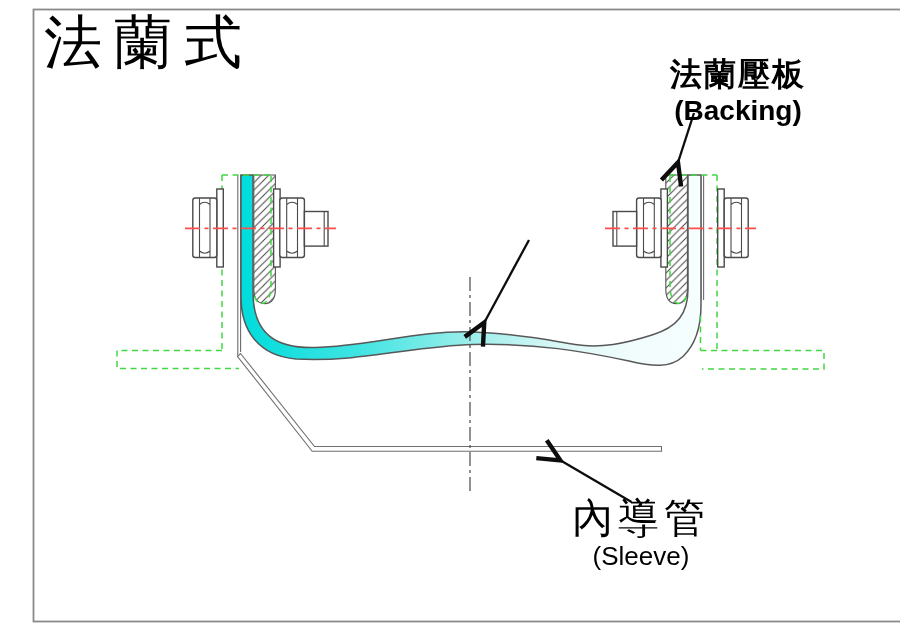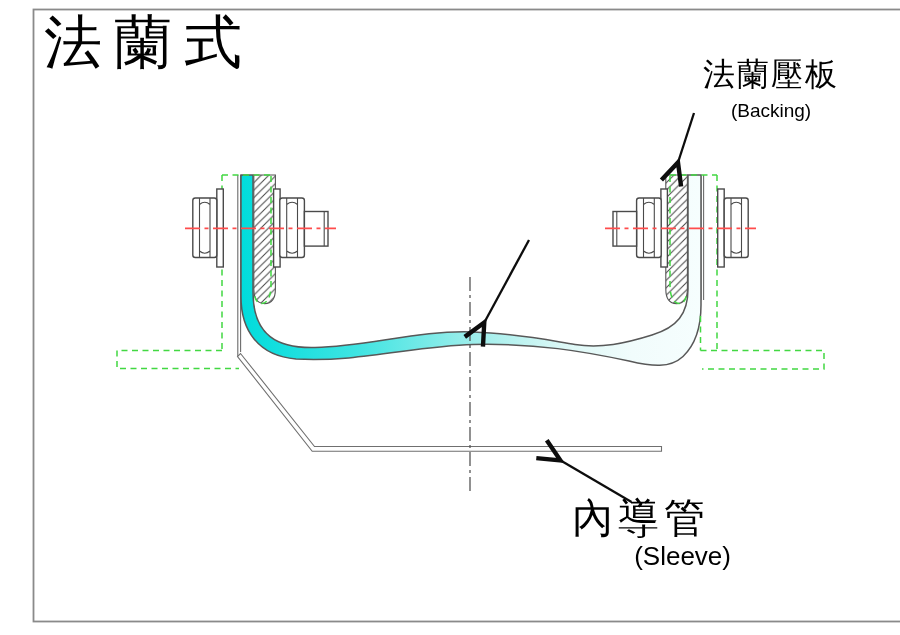--- a/index.html
+++ b/index.html
@@ -34,29 +34,29 @@
   .gs4{stop-color:#f1fcfc;}
   .gs5{stop-color:var(--bellow-fade);}
 
   
   .lbl{position:absolute;text-align:center;color:#000;}
   .zh{font-family:"Liberation Serif","DejaVu Serif",serif;}
   .en{font-family:"Liberation Sans","DejaVu Sans",sans-serif;}
   #title{position:absolute;left:20px;top:4px;font-size:58px;line-height:78px;
          letter-spacing:12px;color:#000;
          font-family:"Liberation Serif","DejaVu Serif",serif;}
-  #lbl-backing{left:654px;top:52px;width:186px;}
+  #lbl-backing{left:621px;top:52px;width:186px;font-weight:bold;}
   #lbl-backing .zh{font-size:32px;line-height:44px;letter-spacing:2px;}
-  #lbl-backing .en{font-size:19px;line-height:30px;}
+  #lbl-backing .en{font-size:28px;line-height:30px;}
   #lbl-bellow{left:418px;top:153px;width:180px;}
   #lbl-bellow .zh{font-size:33px;line-height:45px;letter-spacing:10px;}
   #lbl-bellow .en{font-size:25px;line-height:31px;}
   #lbl-sleeve{left:527px;top:495px;width:180px;}
   #lbl-sleeve .zh{font-size:41px;line-height:46px;letter-spacing:5px;}
-  #lbl-sleeve .en{font-size:26px;line-height:31px;text-align:right;}
+  #lbl-sleeve .en{font-size:26px;line-height:31px;}
 </style>
 </head>
 <body>
 
 <div id="stage">
 
   <svg width="900" height="635" viewBox="0 0 900 635">
     <defs>
       <linearGradient id="bellowGrad" gradientUnits="userSpaceOnUse" x1="217" y1="0" x2="677" y2="0">
         <stop offset="0" class="gs0"></stop>

